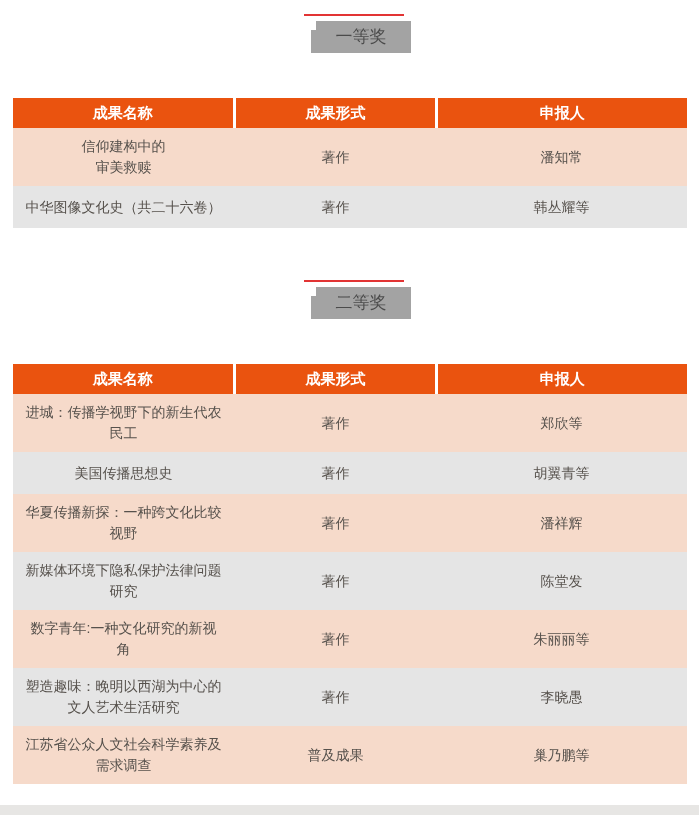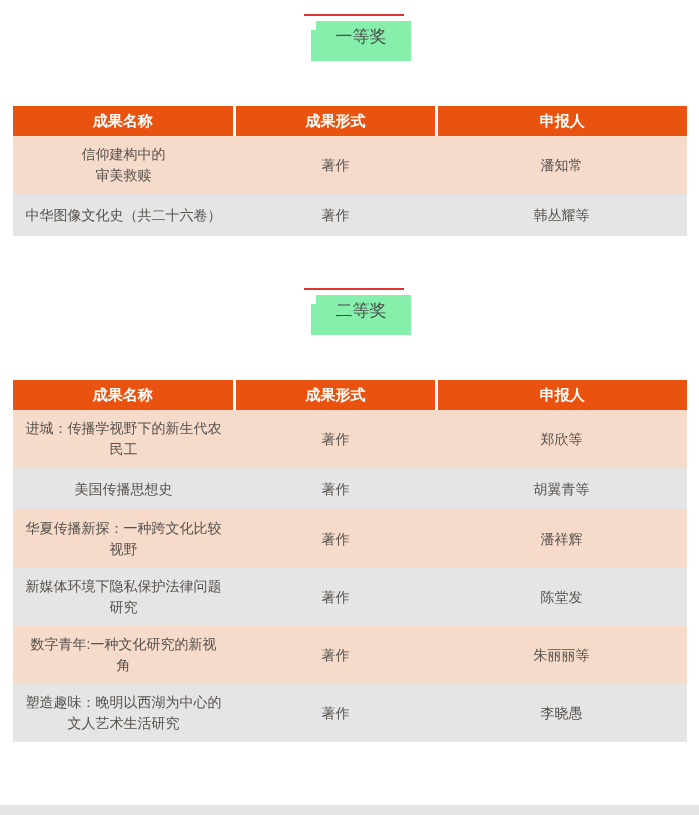--- a/index.html
+++ b/index.html
@@ -8,21 +8,21 @@
     background:#ffffff;
     font-family:"Liberation Sans","DejaVu Sans",sans-serif;
   }
   .sections{width:100%;}
   .section{display:block;}
   .section:first-child{padding-top:14px;}
   .section + .section{margin-top:52px;}
   .section-title{display:flex;flex-direction:column;align-items:center;}
   .title-line{width:100px;height:2px;background:#e23434;transform:translateX(4px);}
   .title-box{
-    margin-top:5px;width:100px;height:40px;background:#86efac;
+    margin-top:5px;width:100px;height:32px;background:#a3a3a3;
     color:#4b4b4b;font-size:17px;line-height:32px;text-align:center;
     position:relative;
     margin-left:23px;
   }
   .title-box::before{
     content:"";position:absolute;left:0;top:0;width:5px;height:9px;background:#ffffff;
   }
   table.awards{
     width:674px;margin:45px auto 0;border-collapse:collapse;table-layout:fixed;
   }
@@ -143,18 +143,24 @@
     <td>朱丽丽等</td>
   </tr>
 
   <tr class="row-light">
     <td class="name-cell">塑造趣味：晚明以西湖为中心的
 文人艺术生活研究</td>
     <td>著作</td>
     <td>李晓愚</td>
   </tr>
 
+  <tr class="row-pink">
+    <td class="name-cell">江苏省公众人文社会科学素养及
+需求调查</td>
+    <td>普及成果</td>
+    <td>巢乃鹏等</td>
+  </tr>
 </tbody>
     </table>
   </div>
 </div>
   <div class="footer-strip"></div>
 </div>
 
 </body></html>

